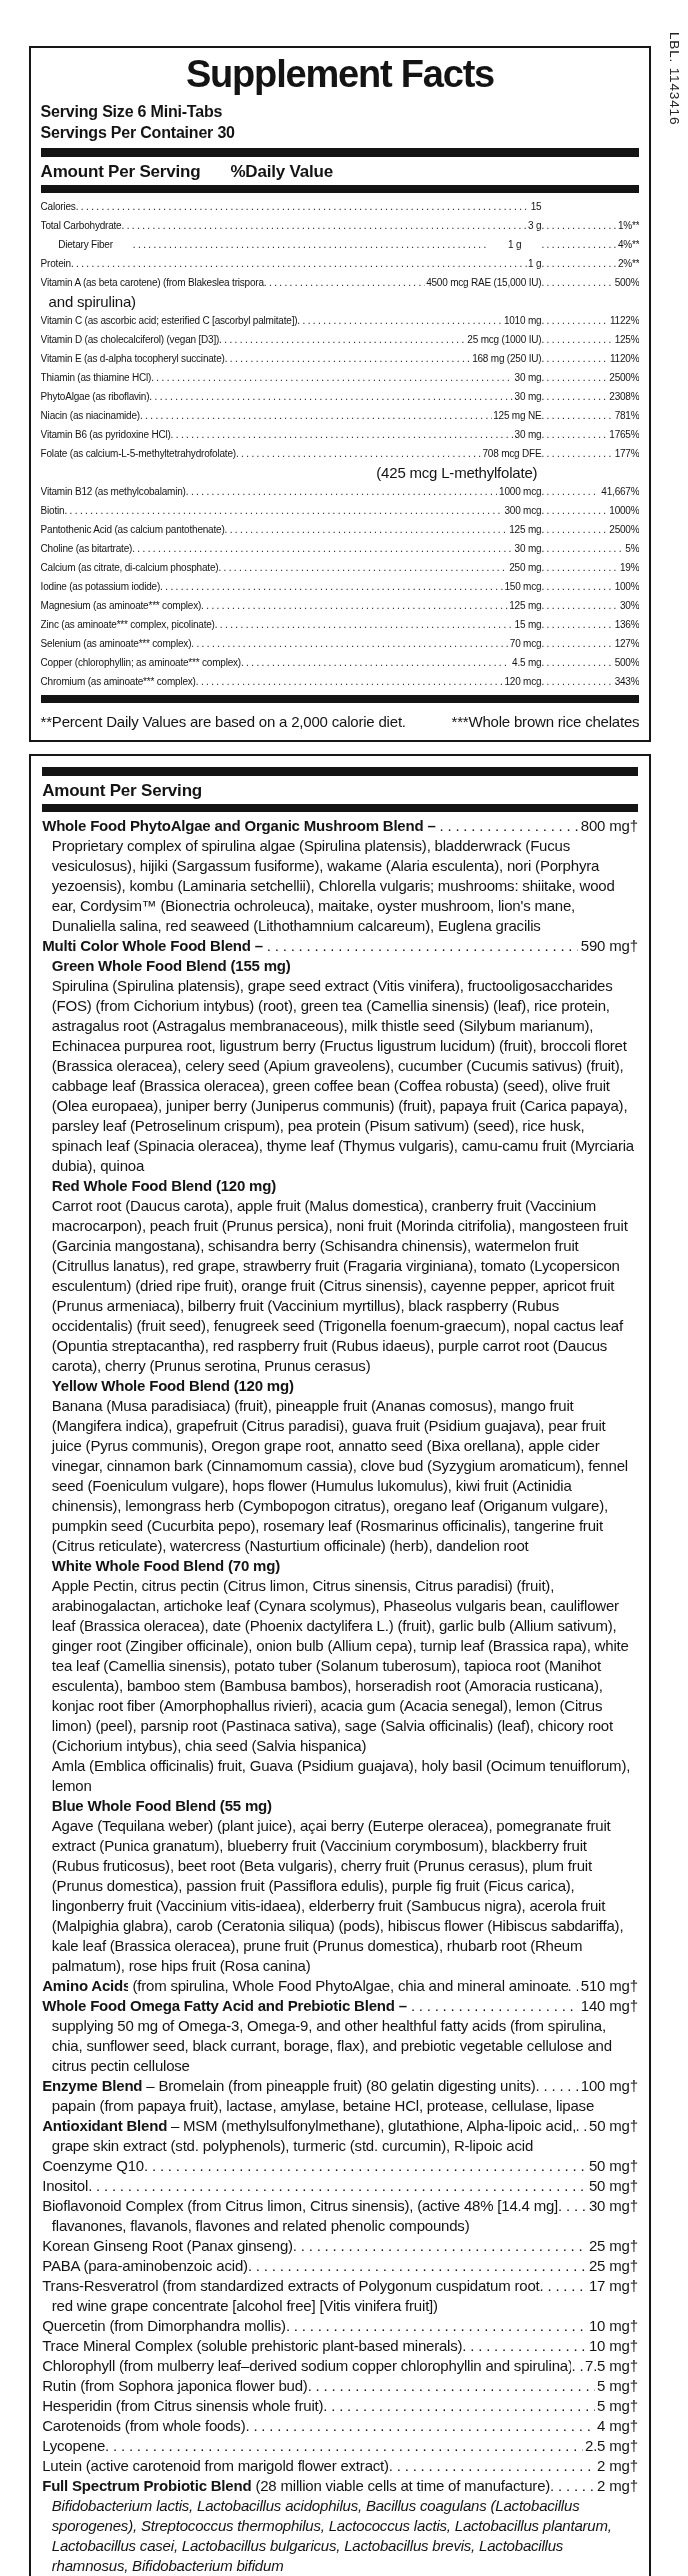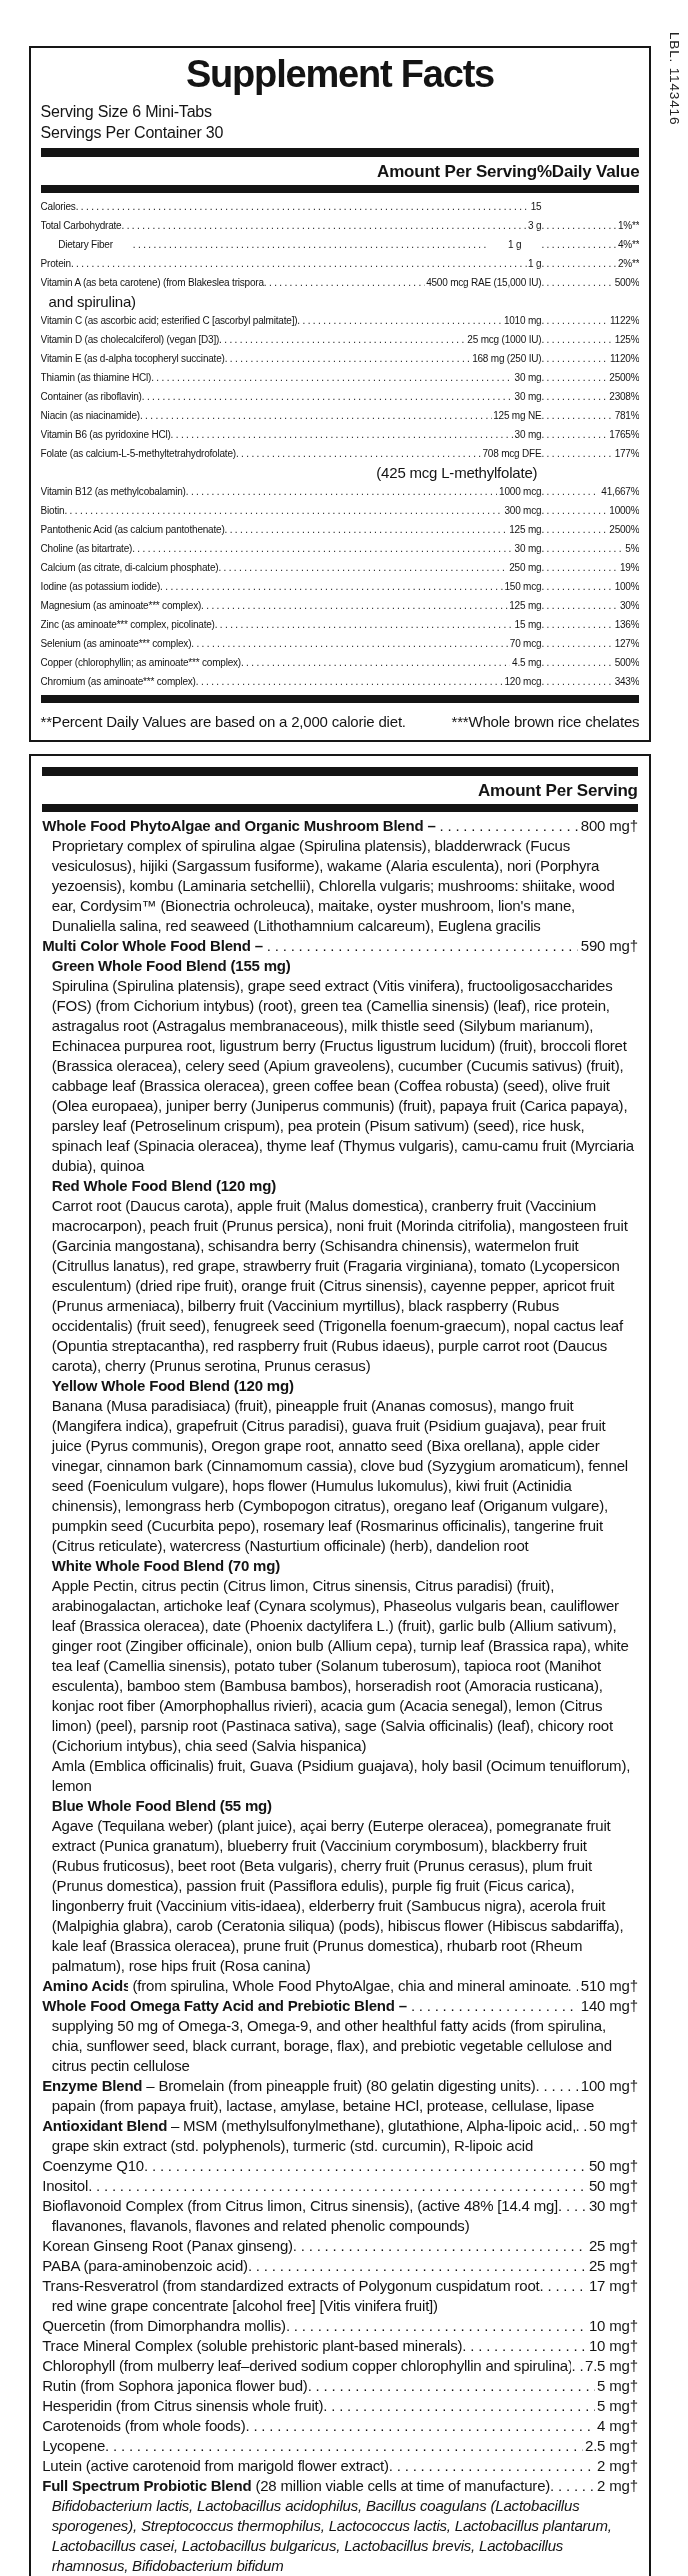--- a/index.html
+++ b/index.html
@@ -19,24 +19,24 @@
     box-sizing:border-box; background:#fff;
   }
   #panel1 { margin-top:46px; padding:3.2px 9.6px 8px; }
   #panel2 { margin-top:12.8px; padding:6.4px 11.2px 6.4px; }
   .bar { height:8.8px; background:#141414; margin:4px 0; }
   .bar.thin { height:7.2px; margin:2.4px 0 4px; }
   .p1-title {
     text-align:center; font-weight:bold; font-size:38px; letter-spacing:-1.2px;
     line-height:43px; margin:1.6px 0 4.8px;
   }
-  .serving { font-weight:normal; font-size:16px; line-height:21.6px; letter-spacing:-0.2px; }
+  .serving { font-weight:bold; font-size:16px; line-height:21.6px; letter-spacing:-0.2px; }
   .hdr-row {
-    display:flex; justify-content:flex-end;
-    font-weight:bold; font-size:17px; line-height:22.4px; letter-spacing:-0.2px;
+    display:flex; justify-content:flex-start;
+    font-weight:bold; font-size:17px; line-height:22.4px; letter-spacing:-0.2px;gap:30px;
   }
   
   .row { display:flex; align-items:baseline; font-size:10px; line-height:19px;
          letter-spacing:-0.2px; overflow:hidden; }
   .row.ind { padding-left:17.6px;gap:20px; }
   .lbl { white-space:nowrap; flex:0 1 auto; overflow:hidden; }
   .dots { flex:1 1 11.2px; min-width:4.8px; overflow:hidden; white-space:nowrap; }
   .dots::after, .dots2::after {
     content:" . . . . . . . . . . . . . . . . . . . . . . . . . . . . . . . . . . . . . . . . . . . . . . . . . . . . . . . . . . . . . . . . . . . . . . . . . . . . . . . . . . . . . . . . . . . . . . . . . . . . . . . .";
   }
@@ -149,21 +149,21 @@
       <div class="row">
         <span class="lbl">Thiamin (as thiamine HCl)</span>
         <span class="dots"></span>
         <span class="amt">30 mg</span>
         <span class="tail">
           <span class="dots2"></span>
           <span class="dv">2500%</span>
         </span>
       </div>
       <div class="row">
-        <span class="lbl">Container (as riboflavin)</span>
+        <span class="lbl">PhytoAlgae (as riboflavin)</span>
         <span class="dots"></span>
         <span class="amt">30 mg</span>
         <span class="tail">
           <span class="dots2"></span>
           <span class="dv">2308%</span>
         </span>
       </div>
       <div class="row">
         <span class="lbl">Niacin (as niacinamide)</span>
         <span class="dots"></span>

